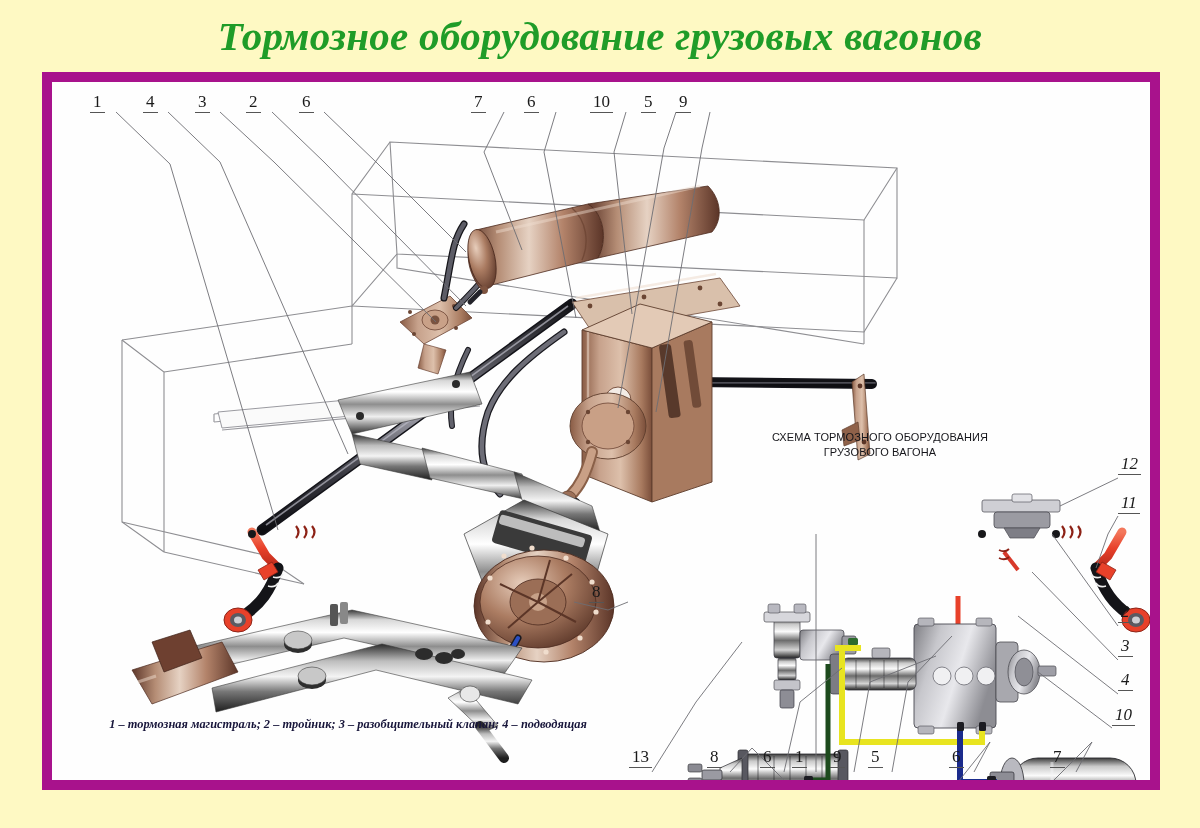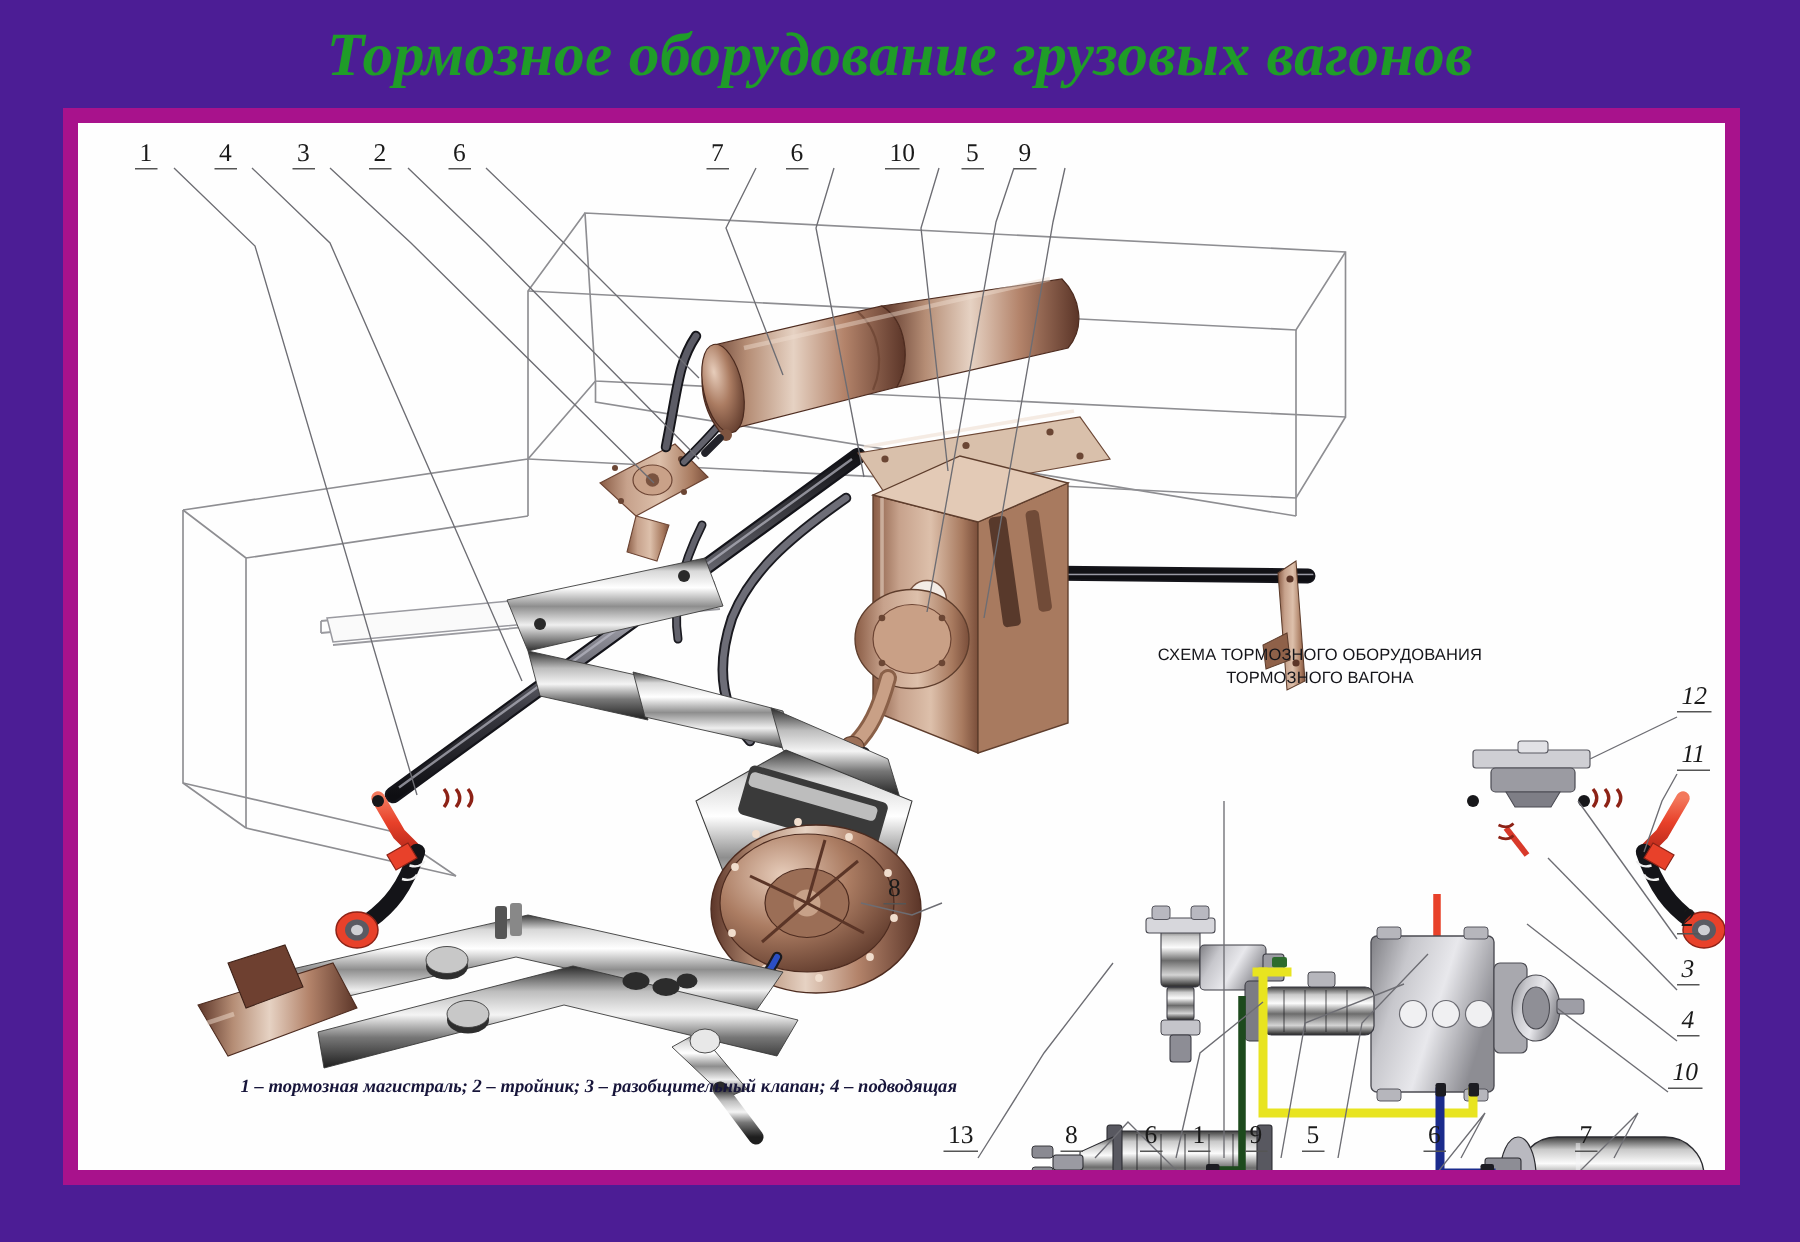--- a/index.html
+++ b/index.html
@@ -6,21 +6,21 @@
   html, body {
     margin: 0; padding: 0;
     width: 1200px; height: 828px;
     background: #ffffff;
     font-family: "Liberation Sans", sans-serif;
     overflow: hidden;
   }
   #poster {
     position: relative;
     width: 1200px; height: 828px;
-    background: #4c1d95;
+    background: #fef9c3;
   }
 
   
   #title {
     position: absolute;
     left: 0; top: 12px;
     width: 1200px;
     text-align: center;
     font-family: "Liberation Serif", "DejaVu Serif", serif;
     font-style: italic;
@@ -57,21 +57,21 @@
   }
   .callout.top    { border-bottom: 1.2px solid #555; padding: 0 3px 2px 3px; }
   .callout.bottom { border-bottom: 1.2px solid #555; padding: 0 3px 2px 3px; text-align: right; }
   .callout.side   { border-bottom: 1.2px solid #555; padding: 0 3px 2px 3px; font-style: italic; }
 
   
   #legend {
     position: absolute;
     left: 48px; top: 706px;
     width: 580px;
-    text-align: right;
+    text-align: center;
     font-family: "Liberation Serif", "DejaVu Serif", serif;
     font-style: italic;
     font-weight: bold;
     font-size: 12.4px;
     line-height: 1.42;
     color: #17153a;
   }
 
   
   #schem-caption {
@@ -523,21 +523,21 @@
           <path d="M764,690 L764,452"></path>
           <path d="M802,690 L818,600 L884,574"></path>
           <path d="M840,690 L856,600 L900,554"></path>
           <path d="M922,690 L938,660 L906,700"></path>
           <path d="M1024,690 L1040,660 L1000,700"></path>
         </g>
       </svg>
 
       <div id="schem-caption" style="left:658px; top:348px;">
         <div>СХЕМА ТОРМОЗНОГО ОБОРУДОВАНИЯ</div>
-        <div>ТОРМОЗНОГО ВАГОНА</div>
+        <div>ГРУЗОВОГО ВАГОНА</div>
       </div>
 
       <div id="legend" style="left:6px; top:634px;">
         <div>1 – тормозная магистраль; 2 – тройник; 3 – разобщительный клапан; 4 – подводящая</div>
       </div>
 
       <div id="callout-layer">
           <div class="callout top" style="left: 38px; top: 11px;">1</div>
           <div class="callout top" style="left: 91px; top: 11px;">4</div>
           <div class="callout top" style="left: 143px; top: 11px;">3</div>

